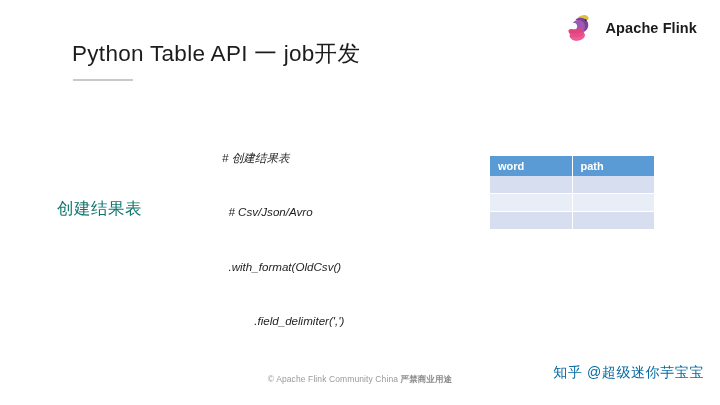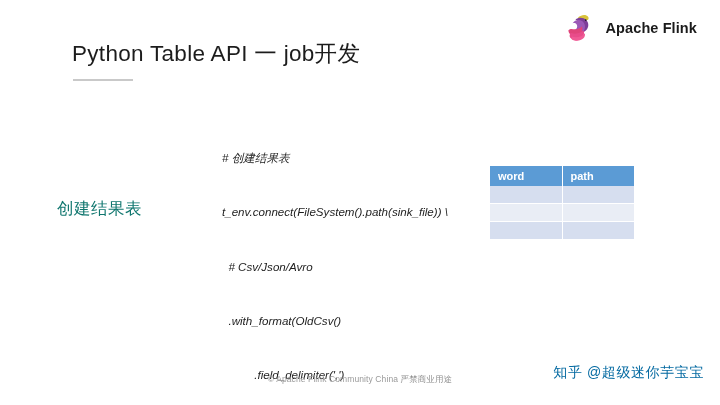--- a/index.html
+++ b/index.html
@@ -88,22 +88,22 @@
   }
   .code .ln {
     white-space: pre;
     font-style: italic;
   }
 
   
   .result-table {
     position: absolute;
     left: 490px;
-    top: 166px;
-    width: 144px;
+    top: 156px;
+    width: 164px;
     border-collapse: collapse;
     table-layout: fixed;
   }
   .result-table th {
     background: #5b9bd5;
     color: #ffffff;
     font-size: 11px;
     font-weight: bold;
     text-align: left;
     padding: 4px 0 4px 8px;
@@ -128,20 +128,21 @@
     left: 0;
     right: 0;
     top: 374px;
     text-align: center;
     font-size: 8.5px;
     color: #9a9a9a;
     letter-spacing: .1px;
   }
   .footer .cn {
     color: #8d8d8d;
+    font-weight: bold;
   }
 
   
   .watermark {
     position: absolute;
     right: 16px;
     top: 364px;
     font-size: 14px;
     color: #0369a1;
     letter-spacing: .6px;
@@ -166,21 +167,20 @@
     <span class="brand-text">Apache Flink</span>
   </div>
 
   <div class="title">Python Table API 一 job开发</div>
   <div class="title-rule"></div>
 
   <div class="caption">创建结果表</div>
 
   <div class="code">
     <div class="ln"># 创建结果表</div>
-    <div class="ln">t_env.connect(FileSystem().path(sink_file)) \</div>
     <div class="ln">  # Csv/Json/Avro</div>
     <div class="ln">  .with_format(OldCsv()</div>
     <div class="ln">          .field_delimiter(',')</div>
     
     
     
     
     
     
     

